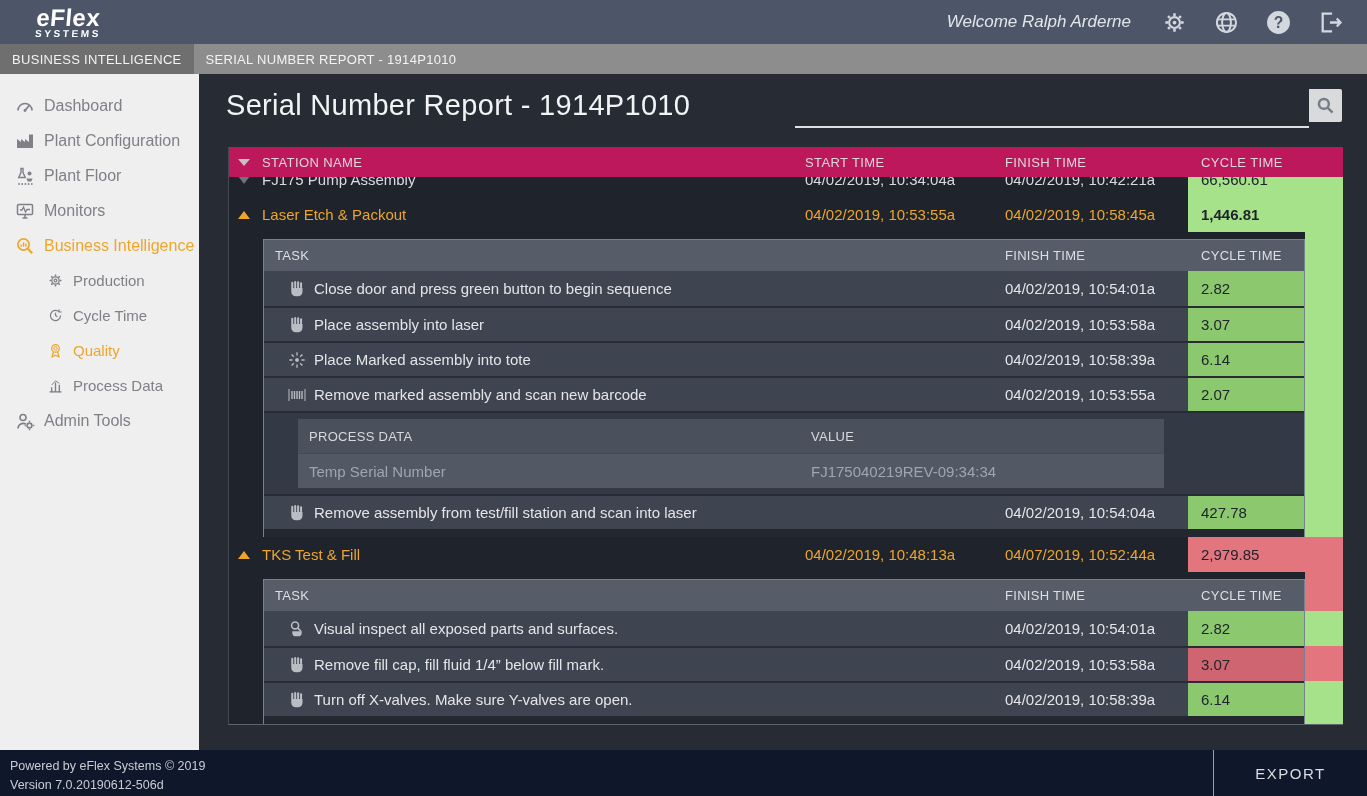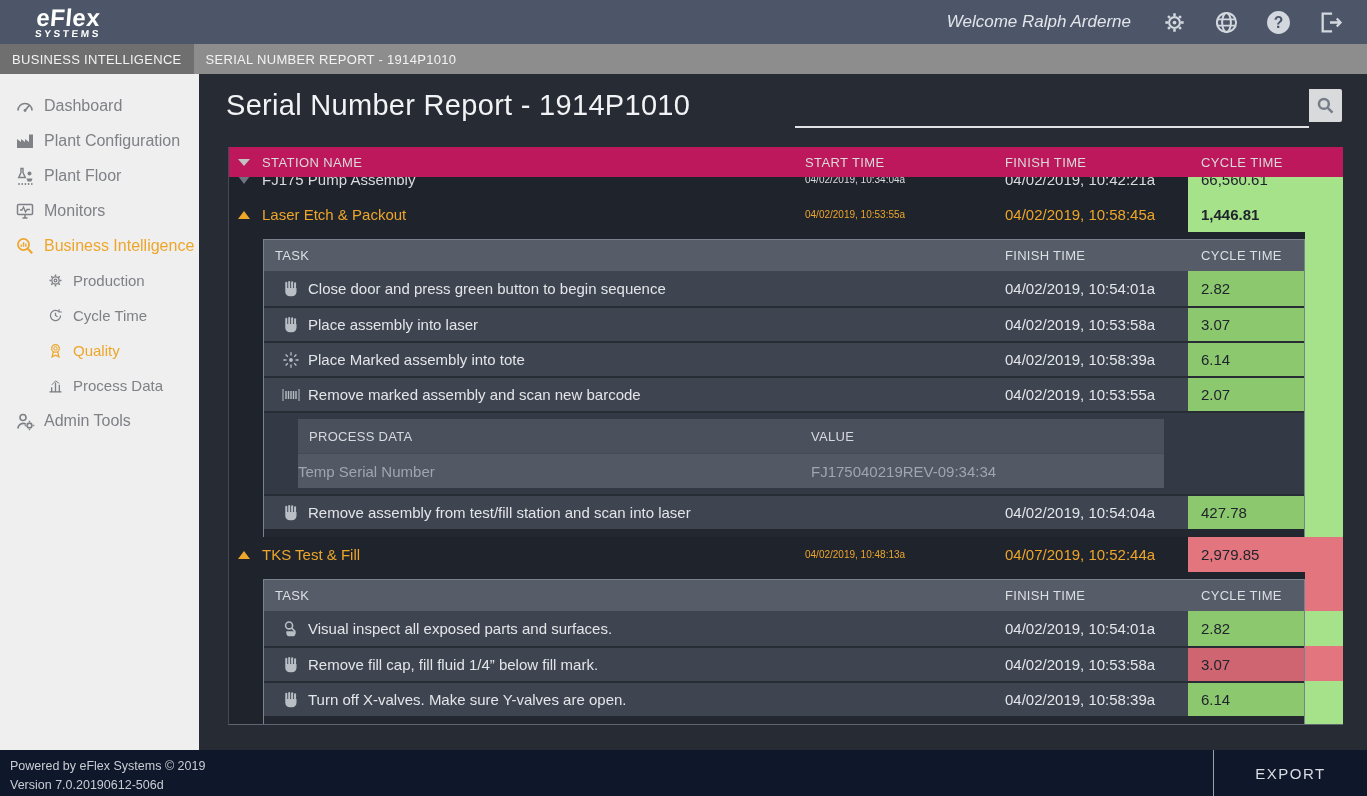--- a/index.html
+++ b/index.html
@@ -64,47 +64,47 @@
   .oh-cycle  { width:155px; padding-left:13px; cursor:pointer; }
 
   .row-clipper { height:20px; overflow:hidden; display:flex; flex-direction:column; justify-content:flex-end; }
   .station-row { display:flex; height:35px; flex:none; cursor:pointer; }
   .sr-name { flex:1; display:flex; align-items:center; padding-left:9px; font-size:15px; color:#d9dbde; }
   .tri-down { width:0; height:0; border-left:6px solid transparent; border-right:6px solid transparent;
               border-top:8px solid #6d747f; margin-right:12px; }
   .tri-up   { width:0; height:0; border-left:6px solid transparent; border-right:6px solid transparent;
               border-bottom:8px solid #eda62a; margin-right:12px; }
   .station-row.expanded .sr-name, .station-row.expanded .sr-start, .station-row.expanded .sr-finish { color:#eda62a; }
-  .sr-start  { width:200px; padding-left:5px; font-size:10px; color:#d9dbde; display:flex; align-items:center; }
+  .sr-start  { width:200px; padding-left:5px; font-size:15px; color:#d9dbde; display:flex; align-items:center; }
   .sr-finish { width:188px; padding-left:5px; font-size:15px; color:#d9dbde; display:flex; align-items:center; }
   .sr-cycle  { width:155px; padding-left:13px; font-size:15px; color:#20242c; display:flex; align-items:center; }
   .sr-cycle.bold { font-weight:700; }
 
   .task-section { display:flex; margin-left:34px; }
   .task-table { width:1043px; margin-top:7px; border:1px solid #79808e; border-bottom:none;
                 background:#23272f; padding-bottom:8px; }
   .task-header { display:flex; height:31px; background:#565c68; color:#dcdfe3; font-size:13px; align-items:center; letter-spacing:.3px; }
   .th-name { flex:1; padding-left:11px; }
   .th-finish { width:188px; padding-left:5px; }
   .th-cycle { width:116px; padding-left:13px; }
   .task-row { display:flex; height:35px; background:#3e4450; }
   .task-row + .task-row, .pd-zone + .task-row { border-top:2px solid #272c35; }
-  .tr-name { flex:1; display:flex; align-items:center; padding-left:18px; color:#e3e5e8; font-size:15px; gap:8px; }
+  .tr-name { flex:1; display:flex; align-items:center; padding-left:24px; color:#e3e5e8; font-size:15px; gap:8px; }
   .tr-name .icon { color:#b9bdc4; display:inline-flex; flex:none; }
   .tr-name .icon svg { width:18px; height:18px; }
   .tr-finish { width:188px; padding-left:5px; color:#e3e5e8; font-size:15px; display:flex; align-items:center; }
   .tr-cycle { width:116px; padding-left:13px; color:#20242c; font-size:15px; display:flex; align-items:center; }
 
   .pd-zone { background:#343a45; padding:6px 0 6px 34px; border-top:2px solid #272c35; }
   .pd-table { width:866px; }
   .pd-header { display:flex; height:34px; background:#4b515c; color:#d6d9de; font-size:13px; align-items:center; letter-spacing:.3px; }
   .pdh-name { flex:1; padding-left:11px; }
   .pdh-value { width:353px; }
   .pd-row { display:flex; height:35px; background:#525864; color:#9fa6b0; font-size:15px; align-items:center; border-top:1px solid #454b56; }
-  .pdr-name { flex:1; }
+  .pdr-name { flex:1; padding-left:11px; }
   .pdr-value { width:353px; }
 
   .strip { width:38px; display:flex; flex-direction:column; flex:none; }
 
   
   .footer { position:absolute; left:0; top:750px; width:1367px; height:60px; background:#0f172a; }
   .footer-left { position:absolute; left:10px; top:7px; color:#c9cdd3; font-size:12.5px; line-height:1.5; }
   .footer-divider { position:absolute; left:1213px; top:0; width:1px; height:46px; background:#99a0a9; }
   .export-btn { position:absolute; left:1214px; top:0; width:153px; height:46px; display:flex; align-items:center;
                 justify-content:center; color:#dadde2; font-size:15px; letter-spacing:1.5px; cursor:pointer; }

